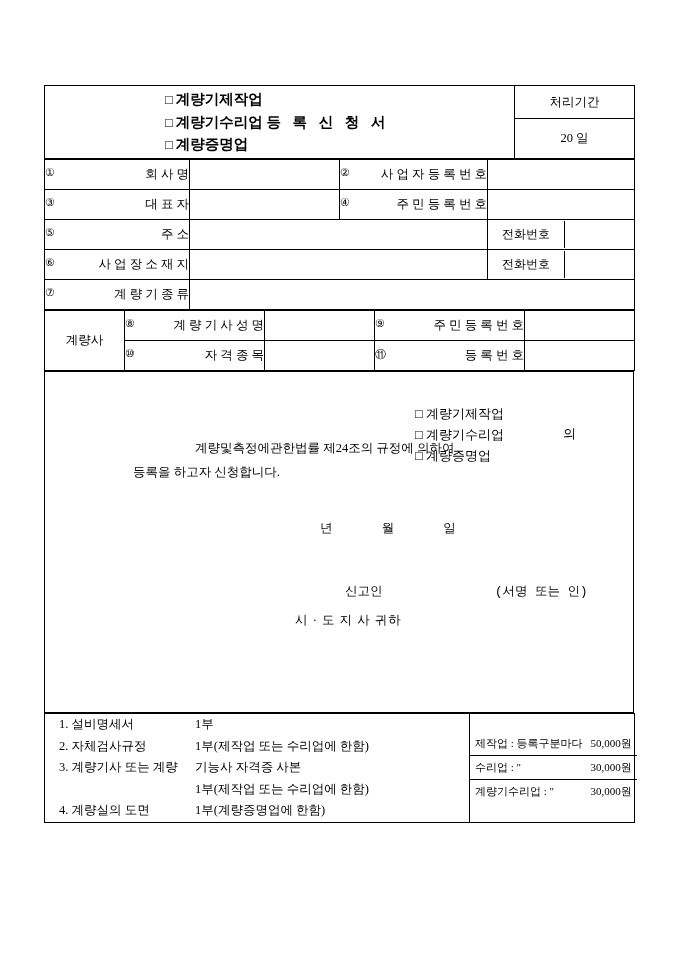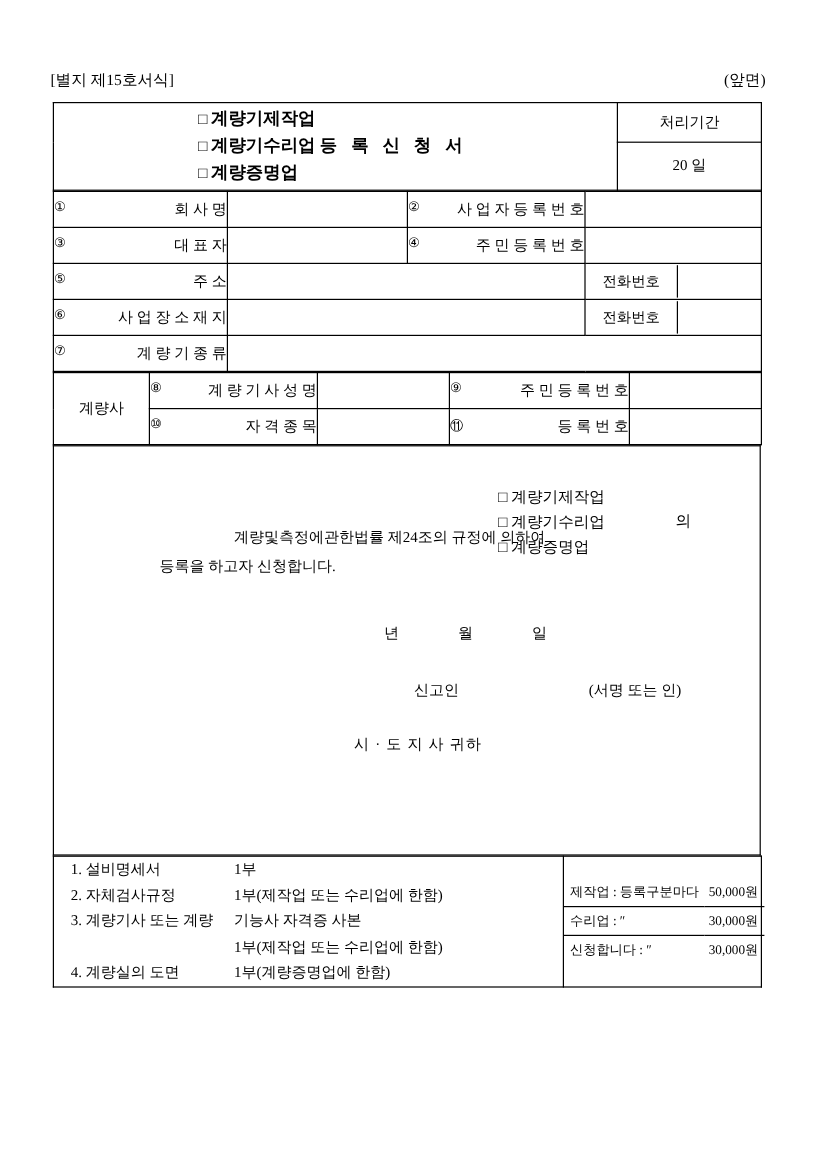--- a/index.html
+++ b/index.html
@@ -95,21 +95,21 @@
     vertical-align: top;
     font-size: 13px;
   }
   .stmt-inner { position: relative; width: 100%; height: 100%; }
   .st-line1 { position: absolute; left: 150px; top: 68px; }
   .st-opts  { position: absolute; left: 370px; top: 32px; line-height: 1.6; font-size: 13px;}
   .st-opts .uia { position: absolute; left: 148px; top: 20px; }
   .st-line2 { position: absolute; left: 88px; top: 92px; }
   .st-date  { position: absolute; left: 275px; top: 148px; letter-spacing: 0px;}
   .st-date span { margin-right: 46px; }
-  .st-sign  { position: absolute; left: 300px; top: 195px; }
+  .st-sign  { position: absolute; left: 300px; top: 211px; font-family: Liberation Mono, monospace; }
   .st-sign .sign2 { margin-left: 105px; }
   .st-to    { position: absolute; left: 250px; top: 240px; letter-spacing: 1px;}
 
   
   .docs-head {
     text-align: center;
     height: 26px;
     font-size: 13.5px;
     letter-spacing: 6px;
   }
@@ -148,24 +148,20 @@
     font-size: 11.5px;
     line-height: 1.5;
   }
   .footer .r { text-align: right; }
 </style>
 </head>
 <body>
 
 <div class="page">
 
-  <div class="topline">
-    <span>[별지 제15호서식]</span>
-    <span>(앞면)</span>
-  </div>
 
   <div class="form-wrap">
 
     <table class="frm">
       <colgroup>
         <col style="width:470px">
           <col style="width:120px">
       </colgroup>
       <tbody>
           <tr>
@@ -400,21 +396,21 @@
             <tbody>
                   <tr>
               <td class="fee-l">제작업 : 등록구분마다</td>
               <td class="fee-r">50,000원</td>
             </tr>
             <tr>
               <td class="fee-l">수리업 :            ″</td>
               <td class="fee-r">30,000원</td>
             </tr>
             <tr>
-              <td class="fee-l">신청합니다 :        ″</td>
+              <td class="fee-l">계량기수리업 :        ″</td>
               <td class="fee-r">30,000원</td>
             </tr>
           </tbody>
               </table>
         </td>
       </tr>
     </tbody>
       </table>
 
   </div>

